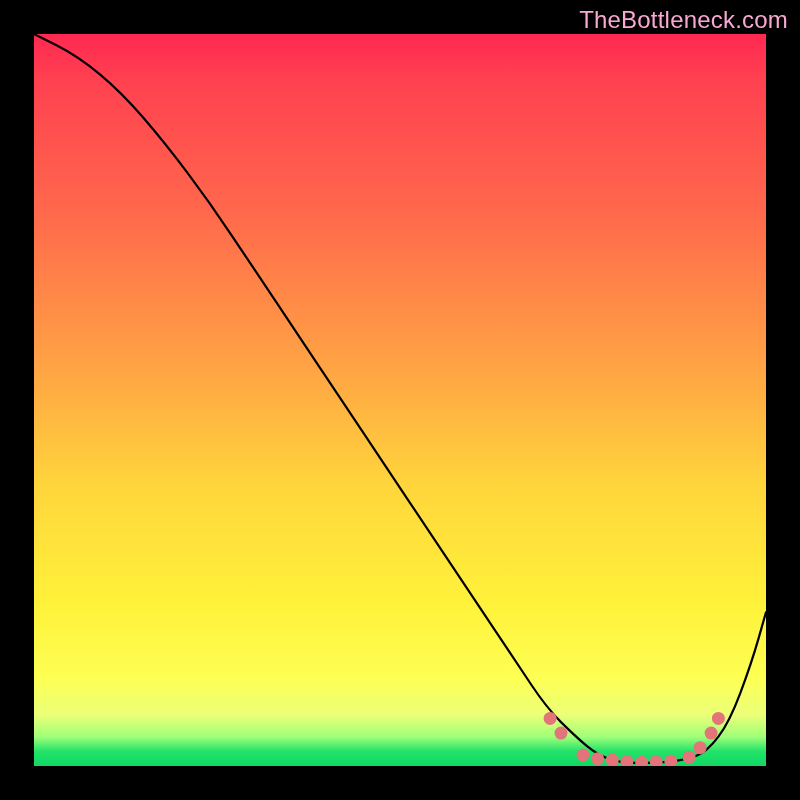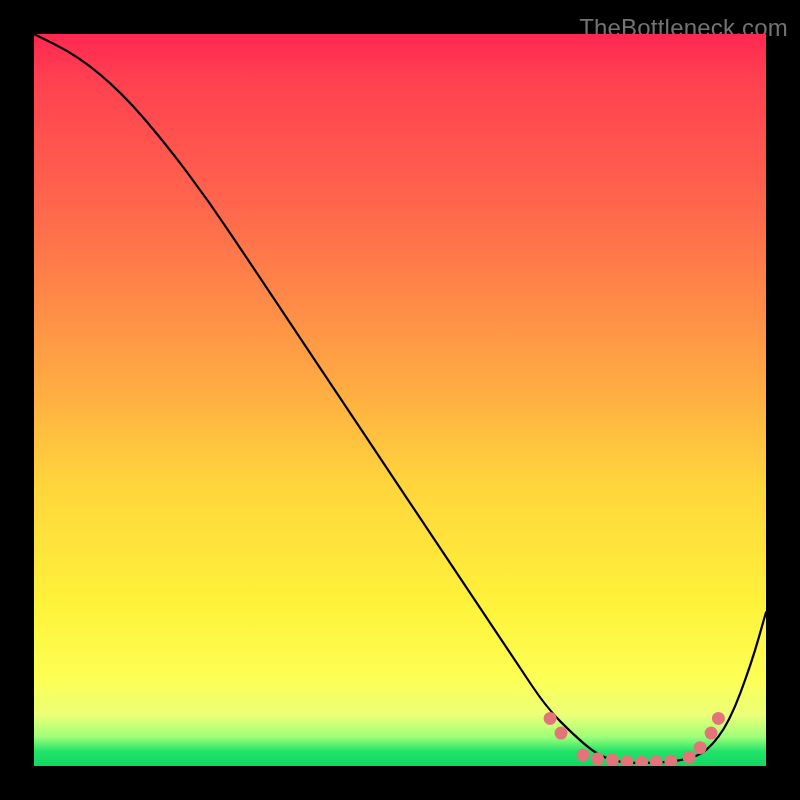--- a/index.html
+++ b/index.html
@@ -45,26 +45,25 @@
     position: absolute;
     left: 0;
     top: 0;
     width: 732px;
     height: 732px;
   }
   .watermark {
     position: absolute;
     top: 6px;
     right: 12px;
-    color: #737373;
+    color: #f9a8d4;
     font-size: 24px;
     font-weight: 500;
     letter-spacing: 0.2px;
     user-select: none;
-    margin-top: 8px;
   }
 </style>
 </head>
 <body>
 
 <div class="frame">
 
   <div class="watermark">TheBottleneck.com</div>
 
   <div class="plot-area">

